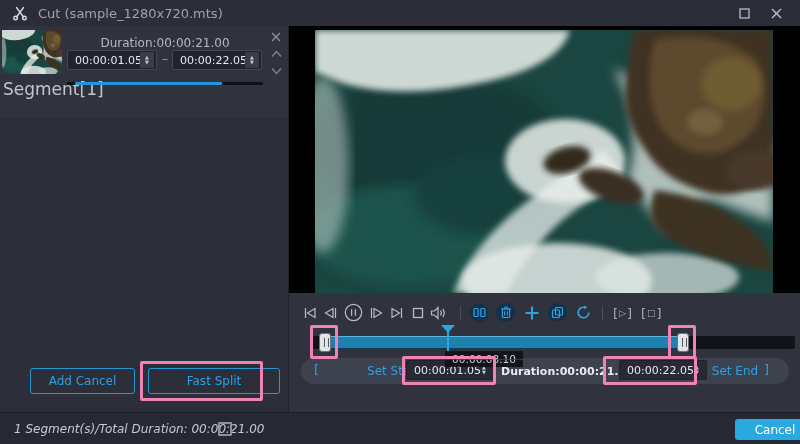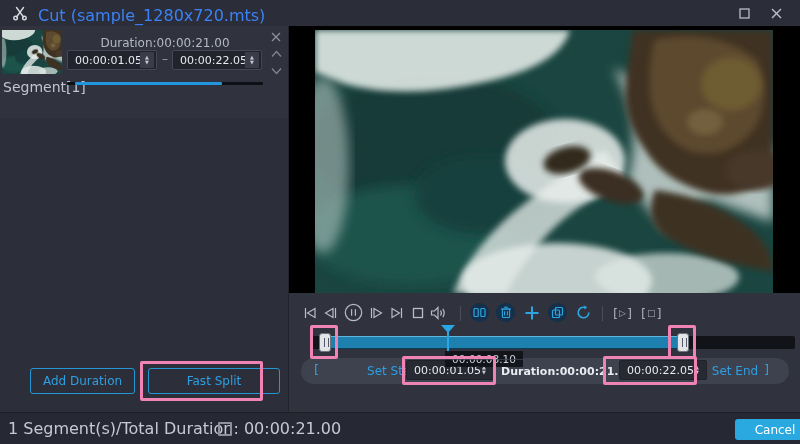--- a/index.html
+++ b/index.html
@@ -2,30 +2,30 @@
 <html><head>
 <meta charset="utf-8">
 <style>
   html,body{margin:0;padding:0;background:#1a1c24;}
   *{box-sizing:border-box;font-family:"DejaVu Sans","Liberation Sans",sans-serif;}
   .app{position:relative;width:800px;height:444px;background:#2d303b;overflow:hidden;}
 
   
   .titlebar{position:absolute;left:0;top:0;width:800px;height:26px;background:#2b2d39;}
   .titlebar .ticon{position:absolute;left:12px;top:5px;}
-  .titlebar .ttext{position:absolute;left:38px;top:6px;font-size:16px;color:#3b82f6;}
+  .titlebar .ttext{position:absolute;left:38px;top:6px;font-size:13px;color:#a3a3a3;}
   .winbtn{position:absolute;top:6px;width:16px;height:14px;display:flex;align-items:center;justify-content:center;cursor:pointer;}
   .winbtn.max{right:48px;} .winbtn.close{right:16px;}
 
   
   .left-panel{position:absolute;left:0;top:26px;width:288px;height:386px;background:#2c2f39;}
   .seg-item{position:absolute;left:0;top:0;width:288px;height:92px;background:#30333e;}
   .thumb{position:absolute;left:2px;top:4px;width:60px;height:44px;background:#000;cursor:pointer;}
   .thumb svg{display:block;}
-  .seg-name{position:absolute;left:3px;top:53px;font-size:14px;color:#c2c5ce;}
+  .seg-name{position:absolute;left:3px;top:53px;font-size:17px;color:#c2c5ce;}
   .seg-duration{position:absolute;left:66px;top:10px;width:198px;text-align:center;font-size:12px;color:#b4b8c2;}
   .time-input{position:absolute;top:24px;height:20px;width:90px;background:#22242d;border:1px solid #454854;border-radius:2px;color:#e8eaf0;font-size:11px;display:flex;align-items:center;padding-left:7px;cursor:text;}
   .time-input .spin{position:absolute;right:2px;top:1px;width:14px;height:16px;display:flex;flex-direction:column;align-items:center;justify-content:center;background:#3a3d49;border-radius:1px;}
   .spin span{font-size:5px;line-height:5px;color:#c7cad3;cursor:pointer;}
   .seg-dash{position:absolute;left:158px;top:26px;width:14px;text-align:center;color:#9a9eaa;font-size:12px;}
   .seg-progress{position:absolute;left:67px;top:56px;width:196px;height:3px;background:#0e1015;border-radius:1px;}
   .seg-progress .fill{position:absolute;left:4%;top:0;width:75%;height:3px;background:#2196dc;border-radius:1px;}
   .seg-side{position:absolute;right:4px;top:4px;width:16px;}
   .seg-side .sbtn{width:16px;height:14px;margin-bottom:3px;display:flex;align-items:center;justify-content:center;cursor:pointer;}
 
@@ -64,21 +64,21 @@
 
   
   .pill{position:absolute;left:12px;top:332px;width:488px;height:26px;background:#3d424e;border-radius:13px;}
   .pill .bk{position:absolute;top:4px;color:#2d9fe2;font-size:13px;}
   .pill .lbl-blue{position:absolute;top:6px;font-size:12px;color:#2d9fe2;text-align:center;cursor:pointer;}
   .pill .lbl-white{position:absolute;top:7px;font-size:11px;font-weight:bold;color:#e9ebf0;text-align:center;}
   .pill .time-input{top:2px;width:88px;background:#272a33;border:1px solid #20222a;}
 
   
   .footer{position:absolute;left:0;top:412px;width:800px;height:32px;background:#262934;border-top:1px solid #1c1e26;}
-  .f-summary{position:absolute;left:8px;top:0;line-height:32px;font-size:16px;color:#c6c9d2;}
+  .f-summary{position:absolute;left:14px;top:0;line-height:32px;font-size:12px;color:#c6c9d2;font-style:italic;}
   .f-check{position:absolute;left:218px;top:9px;width:14px;height:14px;border:2px solid #8d919c;border-radius:1px;background:transparent;cursor:pointer;}
   .f-merge{position:absolute;left:240px;top:0;line-height:32px;font-size:12px;color:#c6c9d2;cursor:pointer;}
   .btn-solid{position:absolute;top:6px;height:21px;background:#29a9e0;border:none;border-radius:3px;color:#fff;font-size:12px;cursor:pointer;}
   .btn-save{left:630px;width:76px;} .btn-cancel{left:728px;width:80px;margin-left:7px;}
 
   svg{display:block;}
 </style>
 </head>
 <body>
 
@@ -183,21 +183,21 @@
         </div>
         <div class="sbtn">
           <svg width="11" height="8" viewBox="0 0 11 8" fill="none" stroke="#80848f" stroke-width="1.3">
               <polyline points="1,1.5 5.5,6.5 10,1.5"></polyline>
             </svg>
         </div>
       </div>
     </div>
 
     <div class="left-buttons">
-      <button class="btn-outline btn-add">Add Duration</button>
+      <button class="btn-outline btn-add">Add Cancel</button>
       <button class="btn-outline btn-fast">Fast Split</button>
       <div class="pink" style="left:140px;top:335px;width:123px;height:40px;"></div>
     </div>
   </div>
 
   <div class="right-panel">
 
     <div class="video-area">
       <div class="video-frame">
         <svg width="458" height="263">

